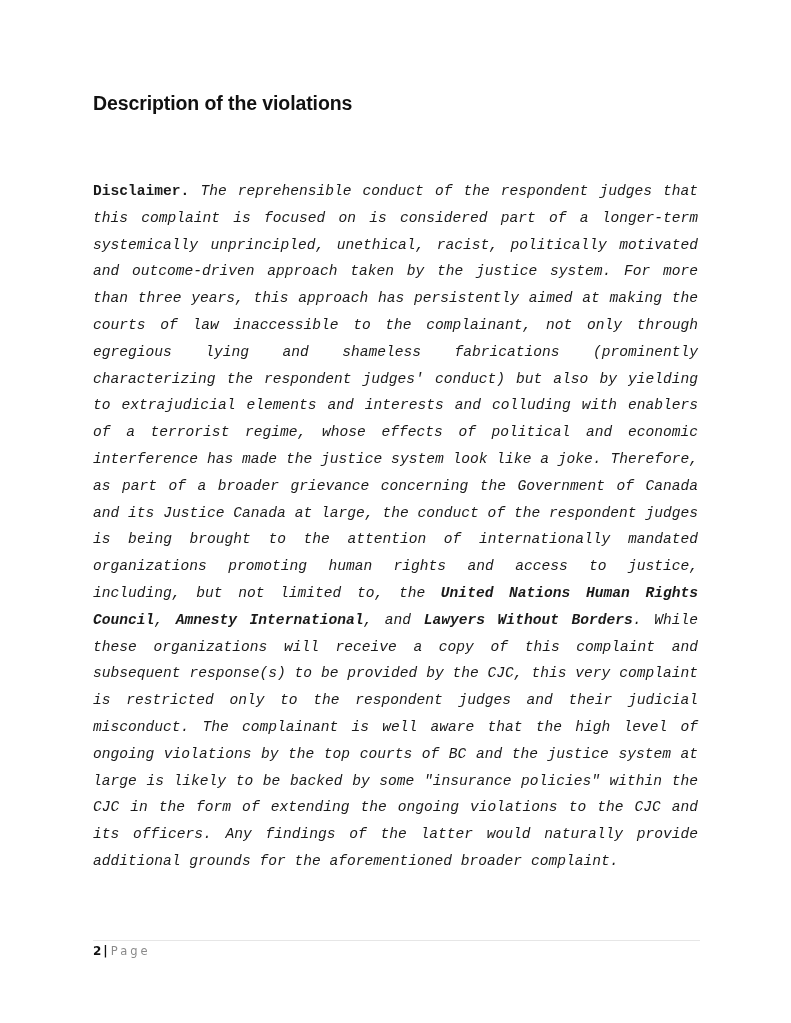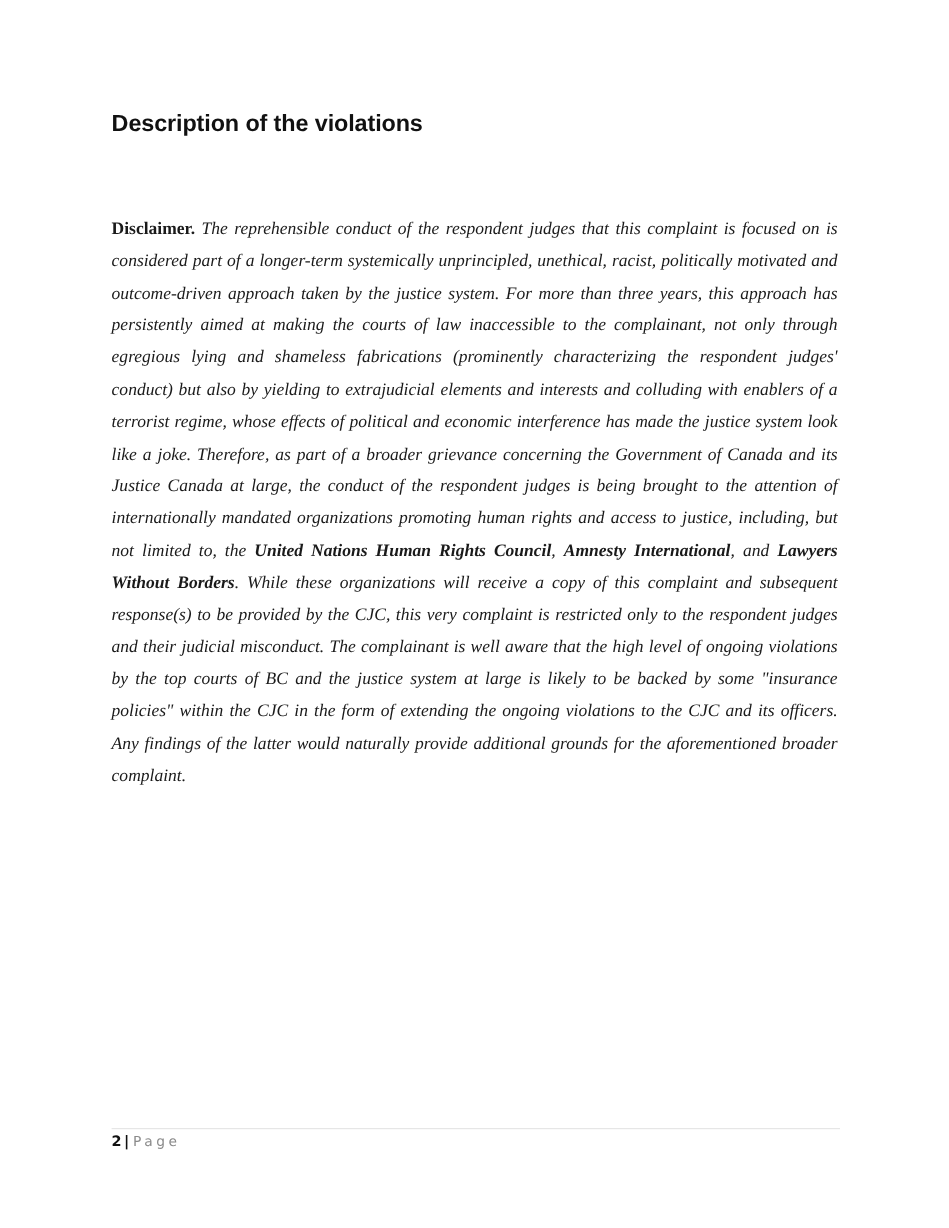--- a/index.html
+++ b/index.html
@@ -5,21 +5,21 @@
   html, body { margin: 0; padding: 0; background: #ffffff; }
   body { width: 791px; height: 1023px; position: relative; overflow: hidden; }
   .page { position: absolute; left: 0; top: 0; width: 791px; height: 1023px; background: #fff; }
   .title {
     position: absolute; left: 93px; top: 92px;
     font-family: "Liberation Sans", sans-serif; font-weight: bold;
     font-size: 19.5px; color: #111; margin: 0; letter-spacing: -0.1px;
   }
   .body-text {
     position: absolute; left: 93px; top: 178px; width: 605px;
-    font-family: Liberation Serif, serif; font-size: 14.6px;
+    font-family: Liberation Mono, monospace; font-size: 14.6px;
     line-height: 26.8px; color: #1a1a1a; text-align: justify; margin: 0;
     font-style: italic;
   }
   .body-text .lead { font-style: normal; font-weight: bold; }
   .body-text .org { font-weight: bold; }
   .footer-rule {
     position: absolute; left: 93px; top: 940px; width: 607px; height: 1px;
     background: #e6e6e6;
   }
   .footer {

